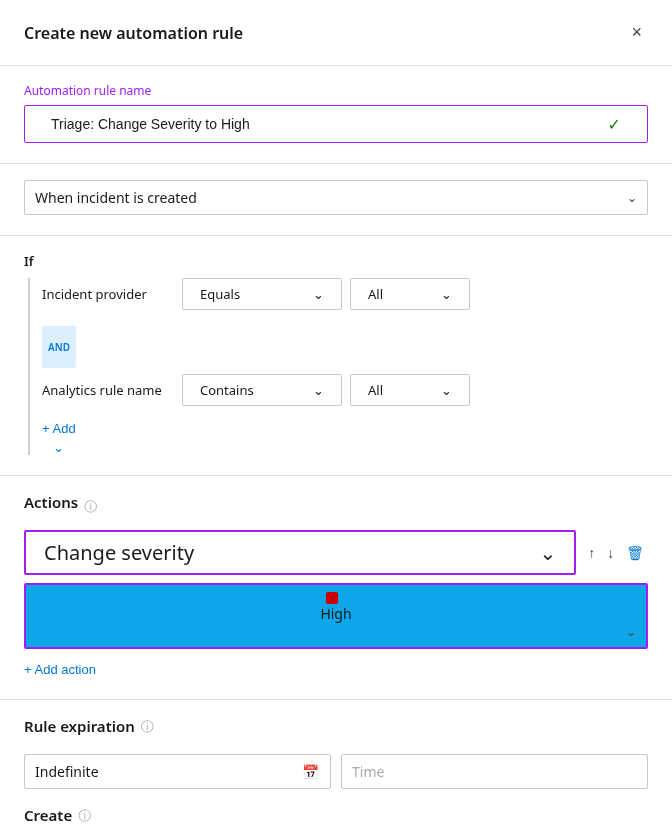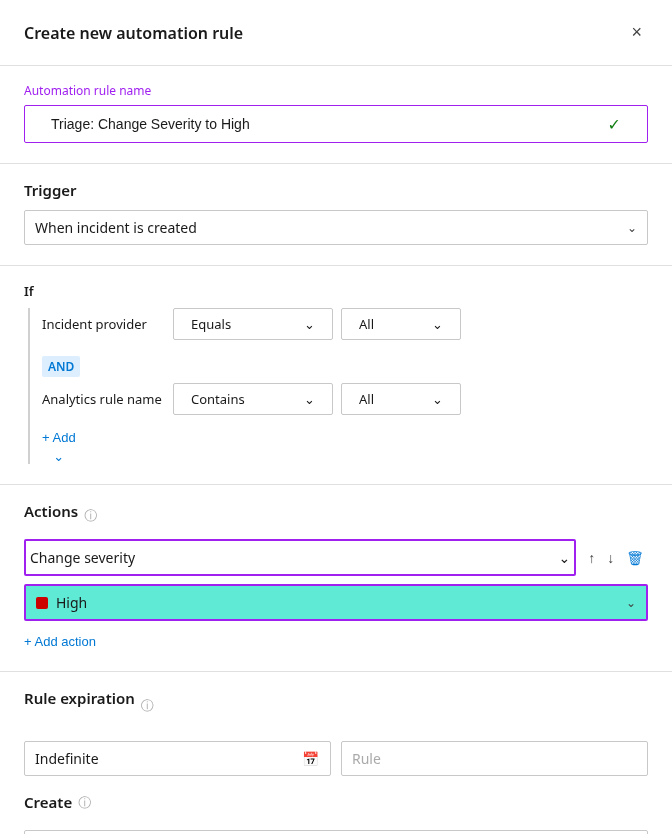--- a/index.html
+++ b/index.html
@@ -82,21 +82,21 @@
     }
     .if-label {
       font-size: 13px;
       font-weight: 600;
       color: #1a1a1a;
       margin-bottom: 8px;
     }
     .condition-row {
       display: flex;
       align-items: center;
-      gap: 1px;
+      gap: 10px;
       margin-bottom: 10px;
     }
     .condition-label {
       font-size: 13px;
       color: #1a1a1a;
       min-width: 130px;
     }
     .condition-selects {
       display: flex;
       gap: 8px;
@@ -115,23 +115,23 @@
       cursor: pointer;
       min-width: 120px;
     }
     .condition-select.wide {
       min-width: 160px;
     }
     .and-badge {
       display: inline-block;
       background: #ddeeff;
       color: #0078d4;
-      font-size: 12px;
+      font-size: 10px;
       font-weight: 600;
-      padding: 2px 6px;
+      padding: 14px 6px;
       border-radius: 2px;
       margin: 6px 0;
     }
     .add-link {
       color: #0078d4;
       font-size: 13px;
       cursor: pointer;
       display: inline-flex;
       align-items: center;
       gap: 4px;
@@ -158,22 +158,22 @@
     .action-row {
       display: flex;
       align-items: center;
       gap: 8px;
       margin-bottom: 8px;
     }
     .action-select {
       flex: 1;
       border: 2px solid #a020f0;
       border-radius: 2px;
-      padding: 7px 4px;
-      font-size: 14px;
+      padding: 7px 18px;
+      font-size: 20px;
       color: #1a1a1a;
       background: #fff;
       display: flex;
       align-items: center;
       justify-content: space-between;
       cursor: pointer;
     }
     .action-tools {
       display: flex;
       align-items: center;
@@ -191,23 +191,24 @@
       color: #0078d4;
     }
     .severity-row {
       display: flex;
       align-items: center;
       border: 2px solid #a020f0;
       border-radius: 2px;
       padding: 7px 10px;
       font-size: 14px;
       color: #1a1a1a;
-      background: #5eead4;
+      background: #0ea5e9;
       cursor: pointer;
       margin-bottom: 8px;
+      flex-direction: column;
     }
     .severity-dot {
       width: 12px;
       height: 12px;
       background: #c00;
       border-radius: 2px;
       margin-right: 8px;
       flex-shrink: 0;
     }
     .severity-row .chevron {
@@ -289,21 +290,20 @@
     <div class="section-label">Automation rule name</div>
     <div class="name-input-wrapper">
       <input type="text" value="Triage: Change Severity to High" style="">
       <span class="check">✓</span>
     </div>
   </div>
 
   <hr class="divider">
 
   <div class="section-block">
-    <div class="section-title">Trigger</div>
     <div class="select-box">
       <span>When incident is created</span>
       <span class="chevron">⌄</span>
     </div>
   </div>
 
   <hr class="divider">
 
   <div class="section-block">
     <div class="if-label">If</div>
@@ -381,31 +381,31 @@
     
     <button class="add-link">
       <span>+ Add action</span>
     </button>
   </div>
 
   <hr class="divider">
 
   <div class="rule-expiration">
     <div class="actions-header">
-      <span class="section-title" style="margin-bottom:15px;">Rule expiration</span>
+      <span class="section-title" style="margin-bottom:0;">Rule expiration</span>
       <span class="info-icon">ⓘ</span>
     </div>
     <div style="height:8px;"></div>
     <div class="expiration-inputs">
       <div class="exp-input">
         <span>Indefinite</span>
         <span class="cal-icon">📅</span>
       </div>
       <div class="exp-input time-input">
-        <span>Rule</span>
+        <span>Time</span>
       </div>
     </div>
   </div>
 
   <div class="order-section">
     <div class="actions-header">
       <span class="section-title" style="margin-bottom:0;">Create</span>
       <span class="info-icon">ⓘ</span>
     </div>
     <div style="height:8px;"></div>

